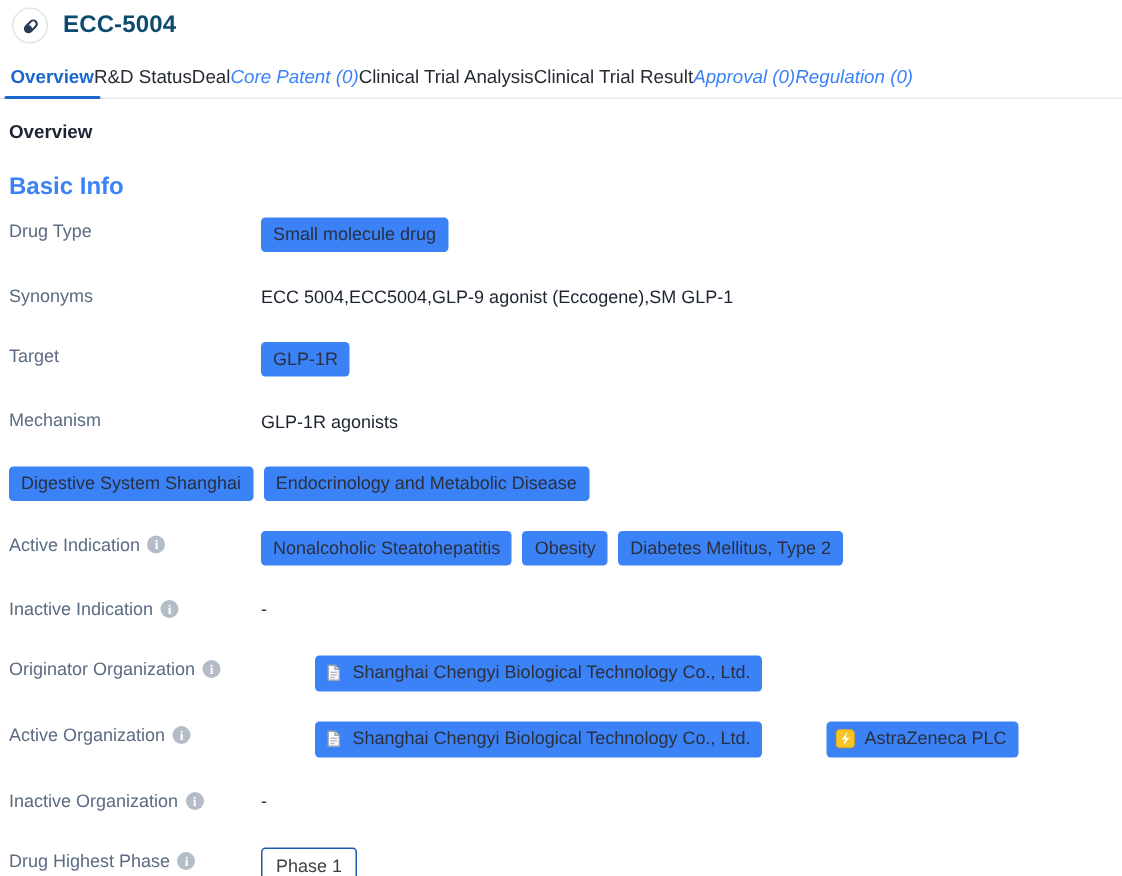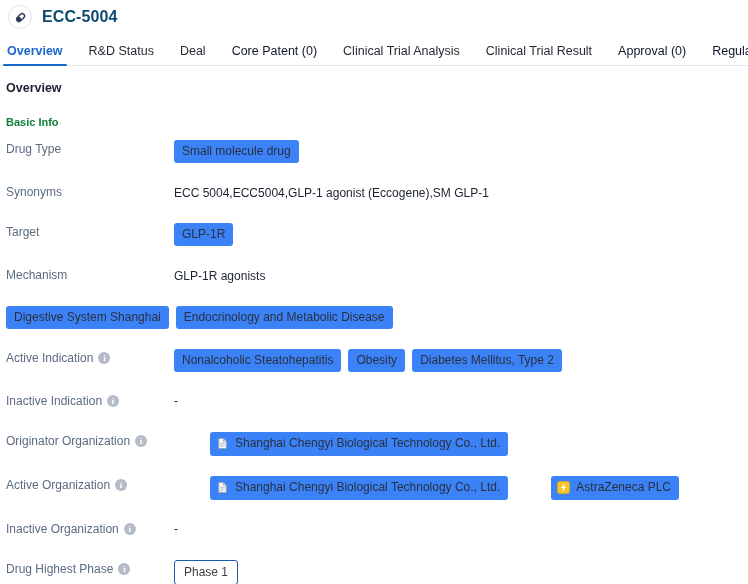--- a/index.html
+++ b/index.html
@@ -61,23 +61,23 @@
   .tab {
     position: relative;
     font-size: 12.5px;
     color: #262b33;
     padding: 0 0 8px 0;
     margin: 0 0 0 0;
     white-space: nowrap;
     cursor: pointer;
     line-height: 1;
   }
-  .tab + .tab { margin-left: 26px; }
+  .tab + .tab { }
   .tab:first-child { margin-left: 5px; }
-  .tab.disabled { color: #0f172a; cursor: default; }
+  .tab.disabled { color: #3b82f6; cursor: default; font-style: italic; }
   .tab.active { color: #1a68cc; font-weight: bold; }
   .tab.active::after {
     content: "";
     position: absolute;
     left: -4px;
     right: -4px;
     bottom: -1px;
     height: 2px;
     background: #1a68cc;
     border-radius: 1px;
@@ -88,23 +88,23 @@
     padding: 16px 0 0 6px;
   }
   .section-title {
     font-size: 12.5px;
     font-weight: bold;
     color: #1c2331;
     margin: 0 0 0 0;
     line-height: 1;
   }
   .subsection-title {
-    font-size: 11px;
+    font-size: 16px;
     font-weight: bold;
-    color: #15803d;
+    color: #3b82f6;
     margin: 22px 0 0 0;
     line-height: 1;
   }
 
   .rows { margin-top: 10px; }
 
   .row {
     display: flex;
     align-items: flex-start;
     min-height: 22px;
@@ -242,21 +242,21 @@
           </div>
           <div class="row-value">
             <span class="chip">Small molecule drug</span>
           </div>
         </div>
         <div class="row">
           <div class="row-label">
             <span class="lbl-text">Synonyms</span>
           </div>
           <div class="row-value">
-            <span class="plain-text">ECC 5004,ECC5004,GLP-1 agonist (Eccogene),SM GLP-1</span>
+            <span class="plain-text">ECC 5004,ECC5004,GLP-9 agonist (Eccogene),SM GLP-1</span>
           </div>
         </div>
         <div class="row">
           <div class="row-label">
             <span class="lbl-text">Target</span>
           </div>
           <div class="row-value">
             <span class="chip">GLP-1R</span>
           </div>
         </div>

